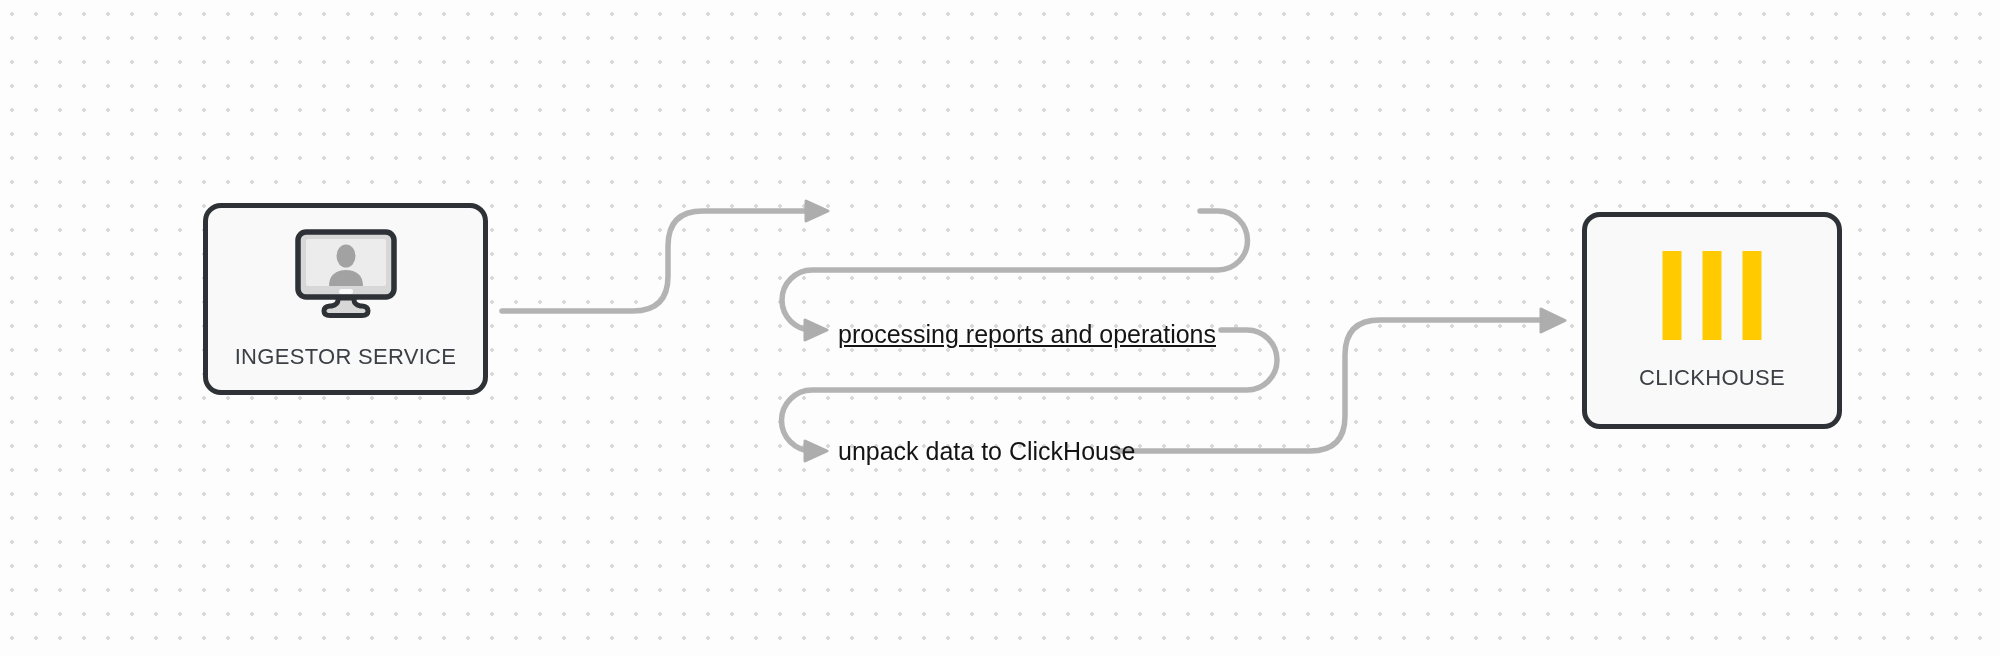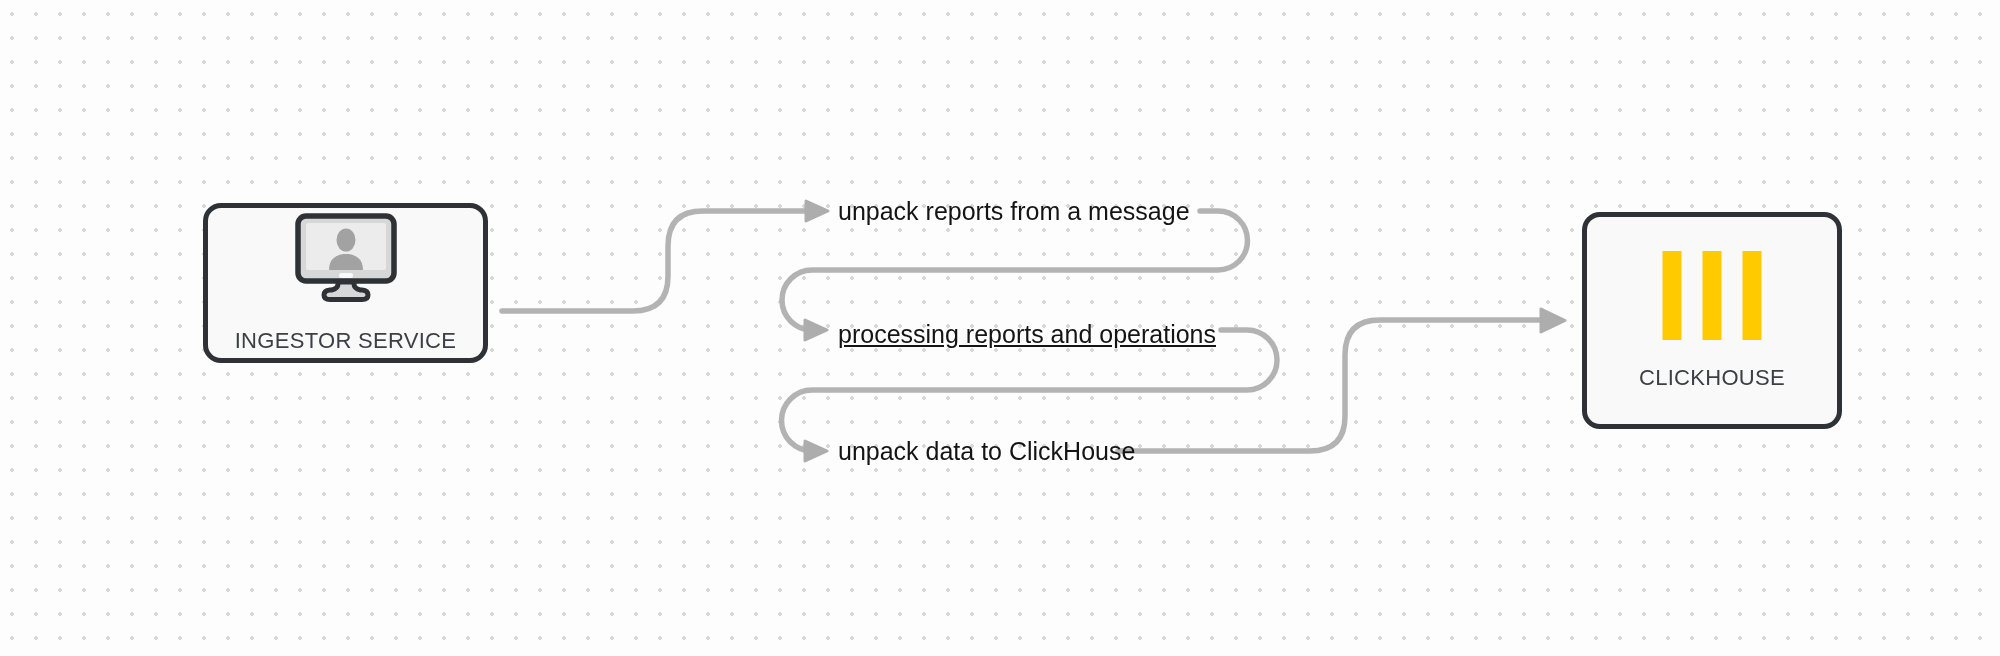--- a/index.html
+++ b/index.html
@@ -44,21 +44,21 @@
     border-radius: 18px;
     display: flex;
     flex-direction: column;
     align-items: center;
     justify-content: center;
   }
   .node-ingestor {
     left: 203px;
     top: 203px;
     width: 285px;
-    height: 160px;
+    height: 192px;
     gap: 19px;
   }
   .node-clickhouse {
     left: 1582px;
     top: 212px;
     width: 260px;
     height: 217px;
     gap: 21px;
   }
   .node-label {
@@ -119,17 +119,16 @@
     <span class="icon-wrap">
       <svg width="100" height="89" viewBox="0 0 100 89" xmlns="http://www.w3.org/2000/svg">
         <rect x="0.5" y="0" width="19" height="89" fill="#ffcb00"></rect>
         <rect x="40.5" y="0" width="19" height="89" fill="#ffcb00"></rect>
         <rect x="80.5" y="0" width="19" height="89" fill="#ffcb00"></rect>
       </svg>
     </span>
     <div class="node-label">CLICKHOUSE</div>
   </div>
 
-  <div class="step-label step-1">unpack reports from a message</div>
   <div class="step-label step-2">processing reports and operations</div>
   <div class="step-label step-3">unpack data to ClickHouse</div>
 
 </div>
 
 </body></html>

